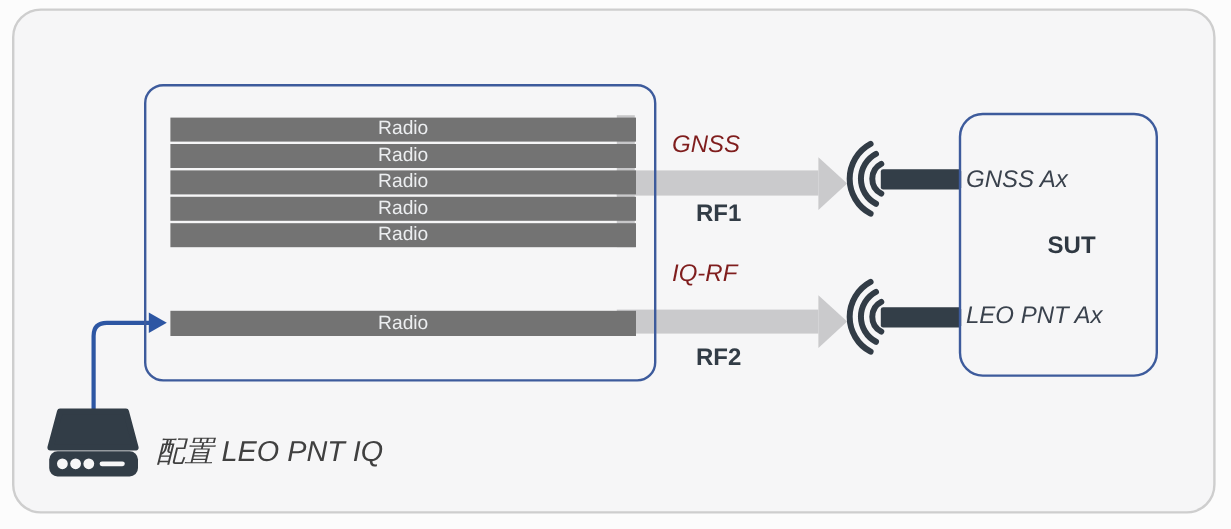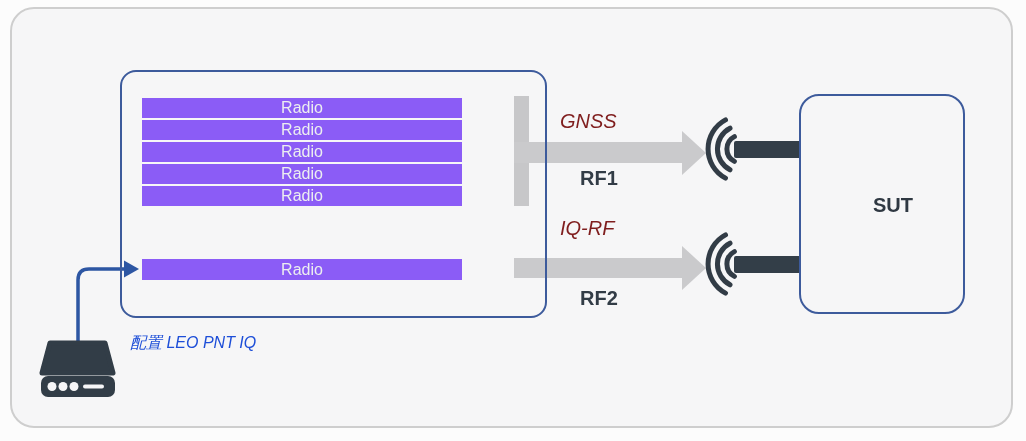--- a/index.html
+++ b/index.html
@@ -26,22 +26,22 @@
   .pnt-box {
     position:absolute; left:120px; top:70px; width:427px; height:248px;
     border:2.5px solid #3d5b9c; border-radius:16px; z-index:3;
   }
   .sut-box {
     position:absolute; left:799px; top:94px; width:166px; height:220px;
     border:2.5px solid #3d5b9c; border-radius:20px; z-index:3;
   }
 
   .radio-bar {
-    position:absolute; left:142px; width:320px; height:20px;
-    background:#8b5cf6; color:#eceef0; font-size:16px;
+    position:absolute; left:142px; width:388px; height:20px;
+    background:#737373; color:#eceef0; font-size:16px;
     display:flex; align-items:center; justify-content:center;
     z-index:2;
   }
   .rb0 { top:98px; } .rb1 { top:120px; } .rb2 { top:142px; }
   .rb3 { top:164px; } .rb4 { top:186px; }
   .radio-single { top:259px; height:21px; }
 
   .combiner {
     position:absolute; left:514px; top:96px; width:15px; height:110px;
     background:#c7c7c9; z-index:1;
@@ -90,22 +90,22 @@
   .ax2 { top:252px; }
   .sut-label {
     position:absolute; left:799px; top:194px; width:188px; text-align:center;
     font-size:20px; font-weight:bold; color:#2f3842; z-index:5;
   }
 
   .connector { position:absolute; left:55px; top:255px; width:95px; height:100px; z-index:0; }
   .disk { position:absolute; left:36px; top:340px; width:82px; height:60px; z-index:2; }
 
   .caption {
-    position:absolute; left:130px; top:329px; width:200px;
-    font-size:16px; font-style:italic; color:#1d4ed8; line-height:28px;
+    position:absolute; left:130px; top:363px; width:200px;
+    font-size:24px; font-style:italic; color:#404040; line-height:28px;
     z-index:5;
   }
 </style>
 </head>
 <body>
 
 <div class="stage">
 
   <div class="panel"></div>
 
@@ -144,21 +144,23 @@
       <path d="M 26.5 67.1 A 33 33 0 0 1 26.5 8.9"></path>
       <path d="M 31 58.8 A 23.5 23.5 0 0 1 31 17.2"></path>
       <path d="M 35.4 50.4 A 14 14 0 0 1 35.4 25.6"></path>
     </g>
   </svg>
 
   <div class="antenna-bar ab1"></div>
   <div class="antenna-bar ab2"></div>
 
   <div class="sut-box"></div>
+  <div class="ax-label ax1">GNSS Ax</div>
   <div class="sut-label">SUT</div>
+  <div class="ax-label ax2">LEO PNT Ax</div>
 
   <svg class="connector" viewBox="0 0 95 100">
     <path d="M 23 93 L 23 25 Q 23 14 34 14 L 70 14" fill="none" stroke="#2d56a3" stroke-width="3.5"></path>
     <polygon points="69,5.5 69,22.5 84,14" fill="#2d56a3"></polygon>
   </svg>
 
   <svg class="disk" viewBox="0 0 82 60">
     <path d="M 14 3 L 69 3 L 77 33 L 6 33 Z" fill="#323d47" stroke="#323d47" stroke-width="5" stroke-linejoin="round"></path>
     <rect x="5" y="36" width="74" height="21" rx="7" fill="#323d47"></rect>
     <circle cx="16" cy="46.5" r="4.5" fill="#f6f6f7"></circle>

